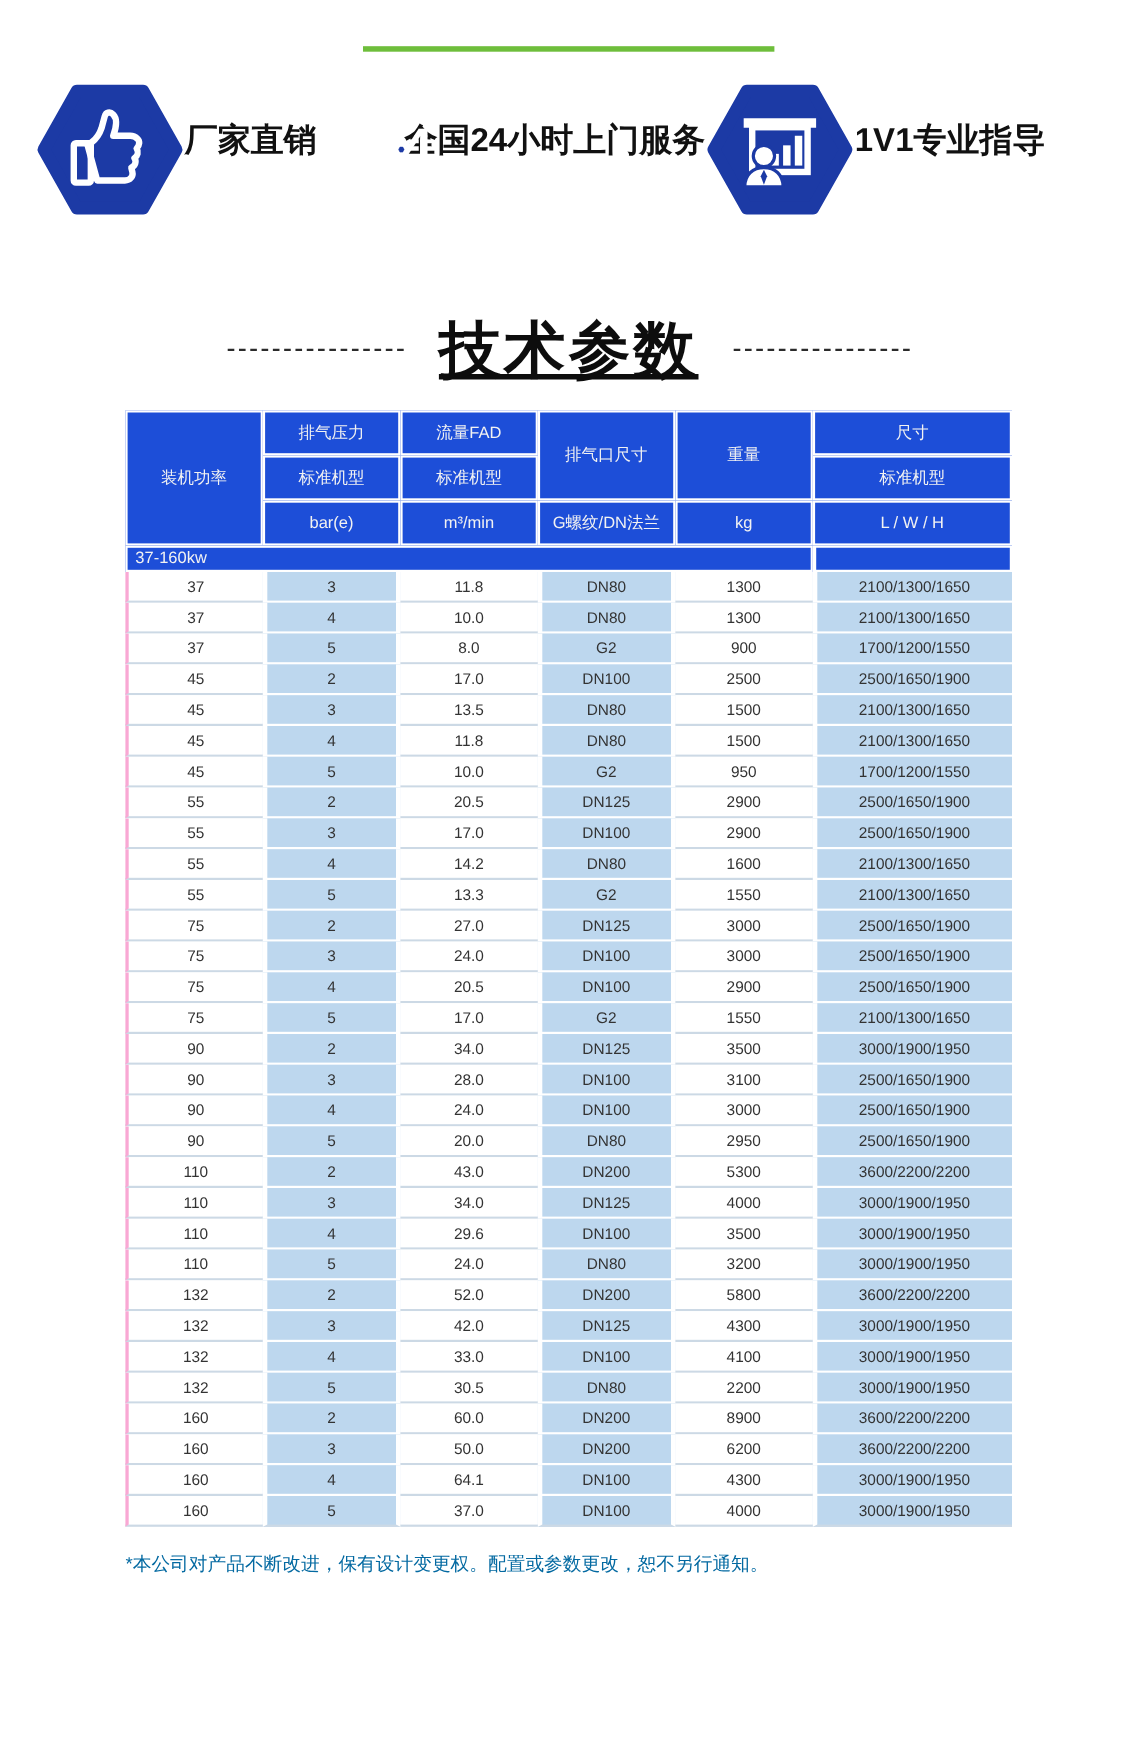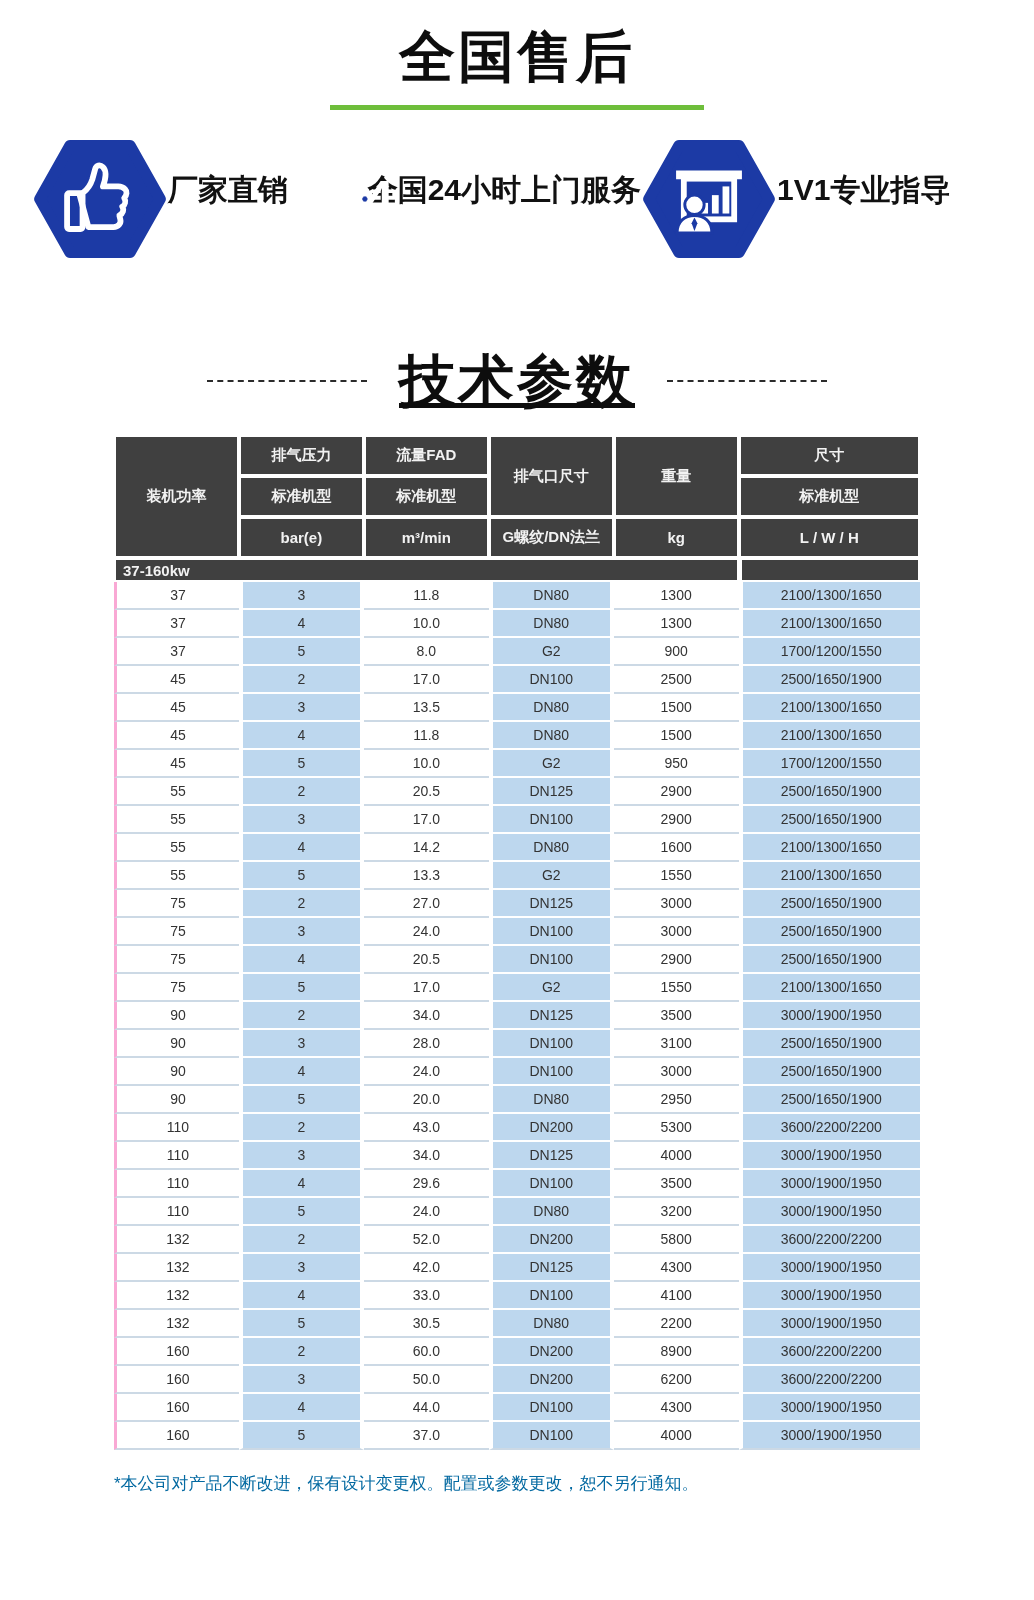--- a/index.html
+++ b/index.html
@@ -33,21 +33,21 @@
   .specs { margin-top:90px; }
   .specs-title-row { display:flex; align-items:center; justify-content:center; gap:32px; }
   .specs-title { font-size:56px; font-weight:700; color:#0d0d0d; letter-spacing:3px; line-height:1.1;text-decoration:underline; }
   .dash { width:160px; height:0; border-top:2px dashed #2b2b2b; }
 
   table.spec {
     width:806px; margin:24px auto 0;
     border-collapse:separate; border-spacing:0; table-layout:fixed;
   }
   table.spec thead th {
-    background:#404040; color:#f2f2f2; font-weight:700; font-size:15px;
+    background:#1d4ed8; color:#f2f2f2; font-weight:400; font-size:15px;
     height:41px; border:2px solid #fff; text-align:center; vertical-align:middle;
   }
   table.spec thead th.band-cell {
     height:24px; text-align:left; padding-left:7px; font-size:15px;
   }
   table.spec thead th.band-right { border-left:3px solid #fff; }
   table.spec tbody td {
     height:28px; text-align:center; vertical-align:middle;
     font-size:14px; color:#333;
   }
@@ -59,21 +59,20 @@
   }
   td.c-blue:last-child { border-right:0; }
   table.spec tbody tr:last-child td { border-bottom:2px solid #ccd9e5; }
 
   .footnote { width:806px; margin:22px auto 0; font-size:17px; color:#0369a1; text-align:left; }
 </style>
 </head>
 <body>
 
 <section class="after-sales">
-  <h1 class="main-title">全国售后</h1>
   <div class="green-rule"></div>
 
   <div class="features">
 
     <div class="feature">
       <div class="hex-wrap">
         <svg viewBox="0 0 140 126" xmlns="http://www.w3.org/2000/svg">
           <polygon points="8,63 39,8 101,8 132,63 101,118 39,118" fill="#1c3aa5" stroke="#1c3aa5" stroke-width="12" stroke-linejoin="round"></polygon>
           <g fill="none" stroke="#ffffff" stroke-width="6" stroke-linejoin="round" stroke-linecap="round">
             <rect x="36" y="57" width="16" height="37" rx="2"></rect>
@@ -384,21 +383,21 @@
           <td class="c-white">160</td>
           <td class="c-blue">3</td>
           <td class="c-white">50.0</td>
           <td class="c-blue">DN200</td>
           <td class="c-white">6200</td>
           <td class="c-blue">3600/2200/2200</td>
         </tr>
         <tr>
           <td class="c-white">160</td>
           <td class="c-blue">4</td>
-          <td class="c-white">44.0</td>
+          <td class="c-white">64.1</td>
           <td class="c-blue">DN100</td>
           <td class="c-white">4300</td>
           <td class="c-blue">3000/1900/1950</td>
         </tr>
         <tr>
           <td class="c-white">160</td>
           <td class="c-blue">5</td>
           <td class="c-white">37.0</td>
           <td class="c-blue">DN100</td>
           <td class="c-white">4000</td>

